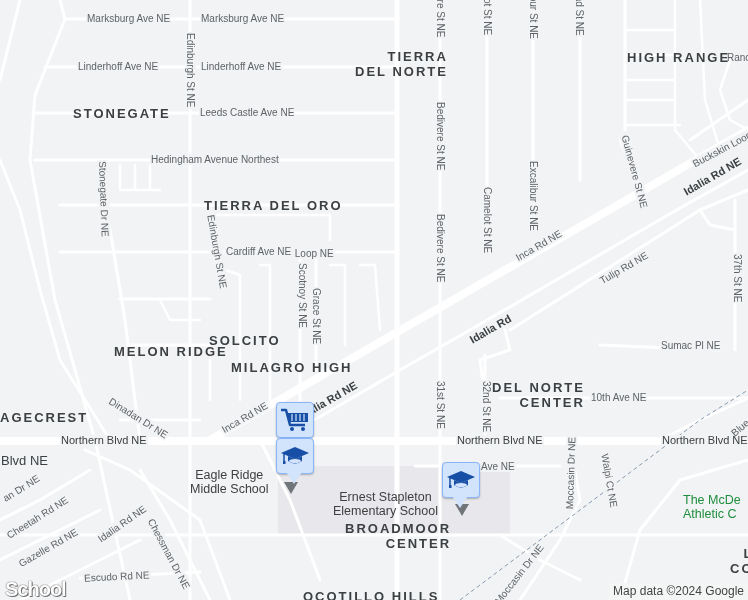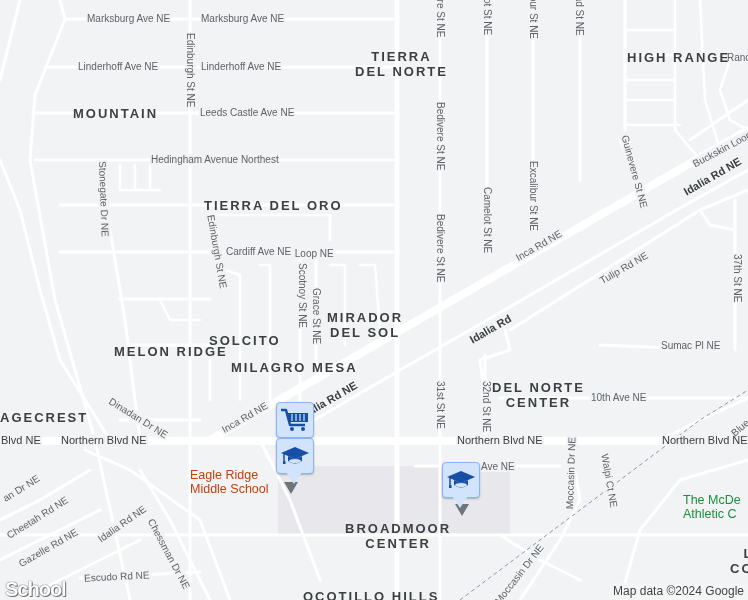--- a/index.html
+++ b/index.html
@@ -3,22 +3,22 @@
 <meta charset="utf-8">
 <style>
   html, body { margin:0; padding:0; }
   body { width:748px; height:600px; overflow:hidden; background:#f1f3f4; font-family:"Liberation Sans", sans-serif; }
   #map { position:relative; width:748px; height:600px; overflow:hidden; background:#f1f3f4; }
   svg.roads { position:absolute; left:0; top:0; }
   .lbl { position:absolute; white-space:nowrap; color:#5f6368; font-size:10px; line-height:11px; }
   .street { color:#5f6368; font-size:10px; }
   .street.bg { background:#f1f3f4; padding:0 1px; }
   .street.major { color:#3c4043; font-size:11px; background:#ffffff00; }
-  .hood { color:#3c4043; font-size:13px; font-weight:bold; letter-spacing:2px; text-align:center; line-height:15px; }
-  .poi { color:#c2410c; font-size:12.5px; line-height:14px; }
+  .hood { color:#3c4043; font-size:13px; font-weight:bold; letter-spacing:2px; text-align:right; line-height:15px; }
+  .poi { color:#404040; font-size:12.5px; line-height:14px; text-align:center; }
   .park { color:#1e8e3e; font-size:12.5px; line-height:14px; text-align:center; }
   .rot { transform-origin:0 0; }
   .marker { position:absolute; width:36px; height:34px; background:#d2e3fc; border:1px solid #8ab4f8; border-radius:4px; box-shadow:0 1px 2px rgba(0,0,0,.25); display:flex; align-items:center; justify-content:center; }
   .pin { position:absolute; width:0; height:0; border-left:8px solid transparent; border-right:8px solid transparent; border-top:12px solid #d2e3fc; }
   .pin-shadow { position:absolute; width:0; height:0; border-left:7px solid transparent; border-right:7px solid transparent; border-top:12px solid #70757a; }
   .google-logo { position:absolute; left:5px; top:578px; font-size:20px; font-weight:bold; color:#fff; letter-spacing:-1px; text-shadow: 0 0 1px #555, 0 0 1px #555, 1px 1px 0 #777; }
   .attribution { position:absolute; right:0; top:583px; background:rgba(245,245,245,.85); color:#444; font-size:12px; padding:2px 4px; line-height:13px; }
 </style>
 </head>
 <body>
@@ -116,29 +116,25 @@
     </g>
 
     <path d="M460 600 L540 540 L620 480 L700 420 L748 390" stroke="#8a9bb0" stroke-width="1" stroke-dasharray="4 3" fill="none"></path>
   </svg>
 
   <div class="lbl hood" style="left:355px;top:49px;">
     <div>TIERRA</div>
     <div>DEL NORTE</div>
   </div>
   <div class="lbl hood" style="left:627px;top:50px;">HIGH RANGE</div>
-  <div class="lbl hood" style="left:73px;top:106px;">MOUNTAIN</div>
+  <div class="lbl hood" style="left:73px;top:106px;">STONEGATE</div>
   <div class="lbl hood" style="left:204px;top:198px;">TIERRA DEL ORO</div>
-  <div class="lbl hood" style="left:327px;top:310px;">
-    <div>MIRADOR</div>
-    <div>DEL SOL</div>
-  </div>
   <div class="lbl hood" style="left:209px;top:333px;">SOLCITO</div>
   <div class="lbl hood" style="left:80px;top:344px;padding-left:34px;">MELON RIDGE</div>
-  <div class="lbl hood" style="left:231px;top:360px;">MILAGRO MESA</div>
+  <div class="lbl hood" style="left:231px;top:360px;">MILAGRO HIGH</div>
   <div class="lbl hood" style="left:492px;top:380px;">
     <div>DEL NORTE</div>
     <div>CENTER</div>
   </div>
   <div class="lbl hood" style="left:0px;top:410px;">AGECREST</div>
   <div class="lbl hood" style="left:345px;top:521px;">
     <div>BROADMOOR</div>
     <div>CENTER</div>
   </div>
   <div class="lbl hood" style="left:303px;top:579px;margin-top:10px;">OCOTILLO HILLS</div>
@@ -152,21 +148,21 @@
   <div class="lbl street bg" style="left:77px;top:61px;">Linderhoff Ave NE</div>
   <div class="lbl street bg" style="left:200px;top:61px;">Linderhoff Ave NE</div>
   <div class="lbl street bg" style="left:199px;top:107px;">Leeds Castle Ave NE</div>
   <div class="lbl street bg" style="left:150px;top:154px;">Hedingham Avenue Northest</div>
   <div class="lbl street bg" style="left:231px;top:248px;">Camino Plata Loop NE</div>
   <div class="lbl street bg" style="left:225px;top:246px;text-align:center;">Cardiff Ave NE</div>
   <div class="lbl street bg" style="left:660px;top:340px;">Sumac Pl NE</div>
   <div class="lbl street bg" style="left:590px;top:392px;">10th Ave NE</div>
   <div class="lbl street bg" style="left:480px;top:461px;">Ave NE</div>
   <div class="lbl street bg" style="left:83px;top:571px;transform:rotate(-3deg);">Escudo Rd NE</div>
-  <div class="lbl street bg" style="left:0px;top:435px;font-size:11px;color:#3c4043;">Blvd NE</div>
+  <div class="lbl street bg" style="left:0px;top:455px;font-size:13px;color:#3c4043;">Blvd NE</div>
   <div class="lbl street bg" style="left:60px;top:435px;font-size:11px;color:#3c4043;">Northern Blvd NE</div>
   <div class="lbl street bg" style="left:456px;top:435px;font-size:11px;color:#3c4043;">Northern Blvd NE</div>
   <div class="lbl street bg" style="left:661px;top:435px;font-size:11px;color:#3c4043;">Northern Blvd NE</div>
   <div class="lbl street" style="left:727px;top:52px;">Ranch</div>
 
   <div class="lbl street bg rot" style="left:196px;top:32px;transform:rotate(90deg);">Edinburgh St NE</div>
   <div class="lbl street bg rot" style="left:216px;top:213px;transform:rotate(80deg);">Edinburgh St NE</div>
   <div class="lbl street bg rot" style="left:108px;top:160px;transform:rotate(88deg);">Stonegate Dr NE</div>
   <div class="lbl street bg rot" style="left:308px;top:262px;transform:rotate(90deg);">Scotnoy St NE</div>
   <div class="lbl street bg rot" style="left:322px;top:287px;transform:rotate(90deg);">Grace St NE</div>
@@ -198,20 +194,24 @@
   <div class="lbl street bg rot" style="left:16px;top:560px;transform:rotate(-30deg);">Gazelle Rd NE</div>
   <div class="lbl street bg rot" style="left:95px;top:536px;transform:rotate(-35deg);">Idalia Rd NE</div>
   <div class="lbl street bg rot" style="left:155px;top:516px;transform:rotate(62deg);">Chessman Dr NE</div>
   <div class="lbl street bg rot" style="left:492px;top:600px;transform:rotate(-52deg);">Moccasin Dr NE</div>
   <div class="lbl street rot" style="left:729px;top:430px;transform:rotate(-40deg);">Blue</div>
 
   <div class="lbl poi" style="left:190px;top:468px;">
     <div>Eagle Ridge</div>
     <div>Middle School</div>
   </div>
+  <div class="lbl poi" style="left:333px;top:490px;">
+    <div>Ernest Stapleton</div>
+    <div>Elementary School</div>
+  </div>
   <div class="lbl park" style="left:683px;top:493px;text-align:left;">
     <div>The McDe</div>
     <div>Athletic C</div>
   </div>
 
   <div class="pin-shadow" style="left:284px;top:482px;"></div>
   <div class="marker" style="left:276px;top:402px;">
     <svg width="30" height="26" viewBox="0 0 30 26">
       <path d="M1 3 H6 L10 18 H25" stroke="#174ea6" stroke-width="2.5" fill="none" stroke-linejoin="round"></path>
       <rect x="8" y="6" width="20" height="9" fill="#174ea6"></rect>

